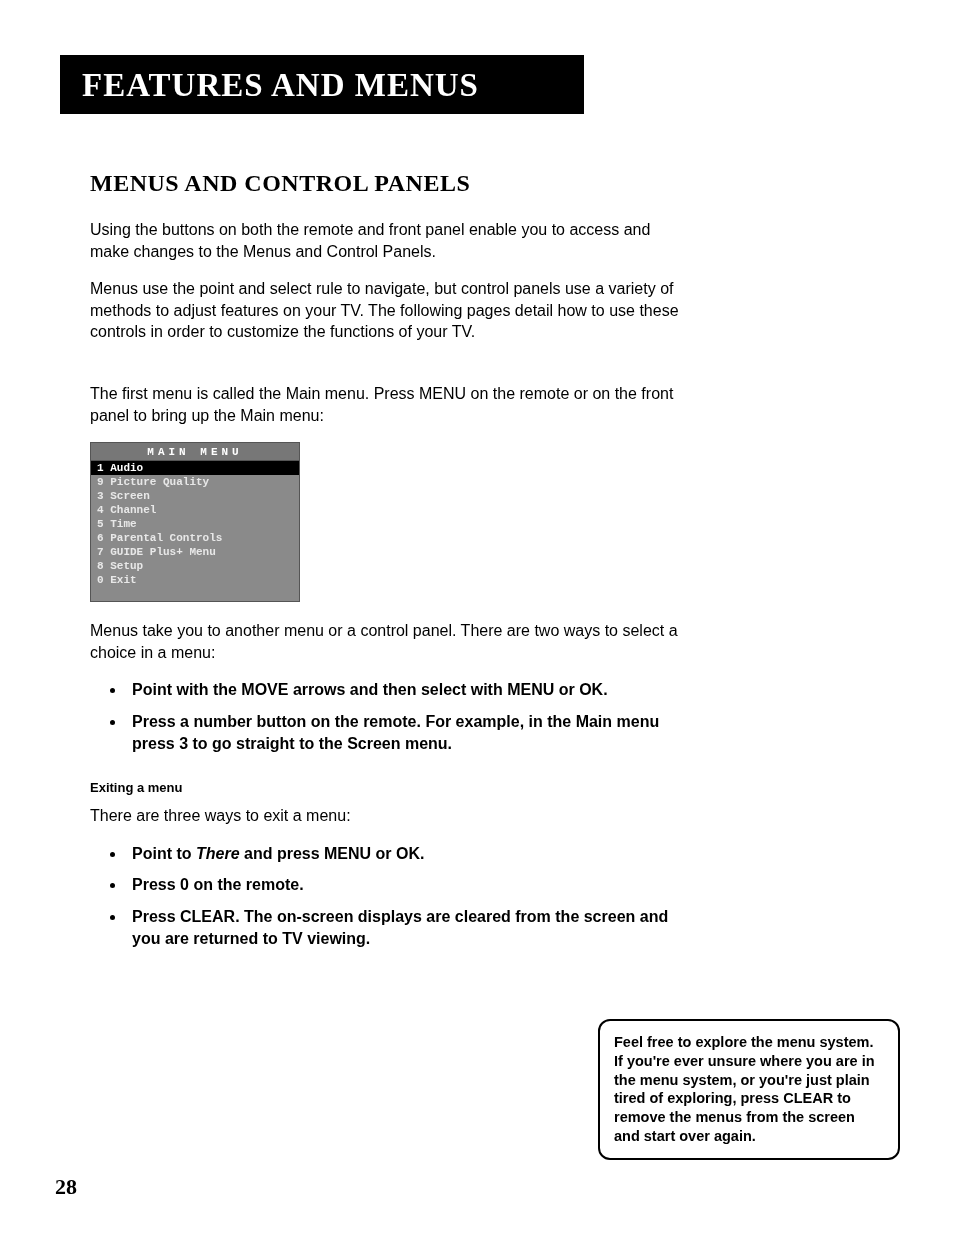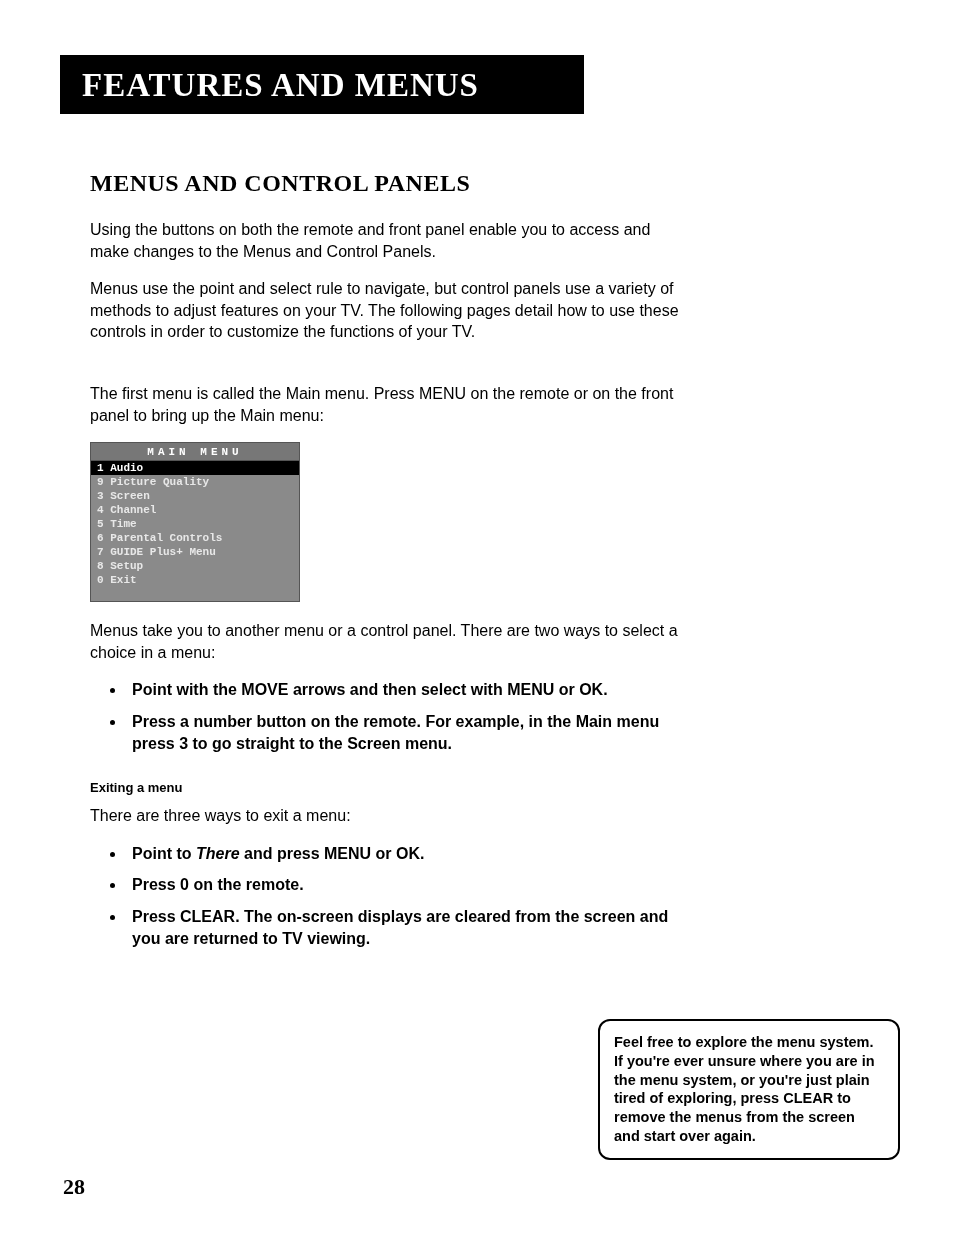--- a/index.html
+++ b/index.html
@@ -118,21 +118,21 @@
     border-radius: 12px;
     padding: 12px 14px;
     font-size: 14.5px;
     font-weight: 700;
     line-height: 1.3;
     box-sizing: border-box;
   }
 
   .page-number {
     position: absolute;
-    left: 63px;
+    left: 55px;
     bottom: 35px;
     font-family: Georgia, "Times New Roman", serif;
     font-weight: 700;
     font-size: 22px;
   }
 </style>
 </head>
 <body>
 
 <div class="page">

